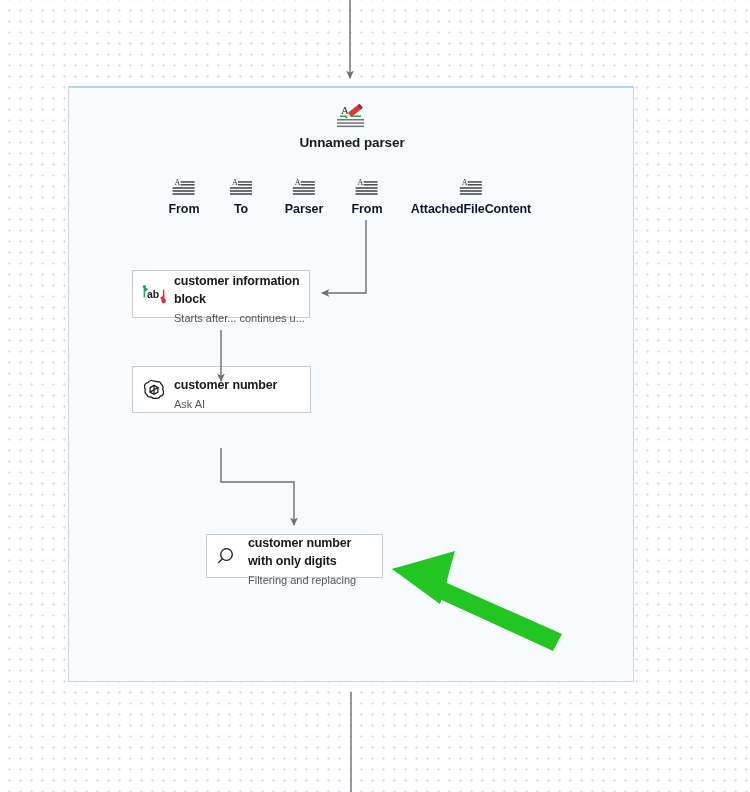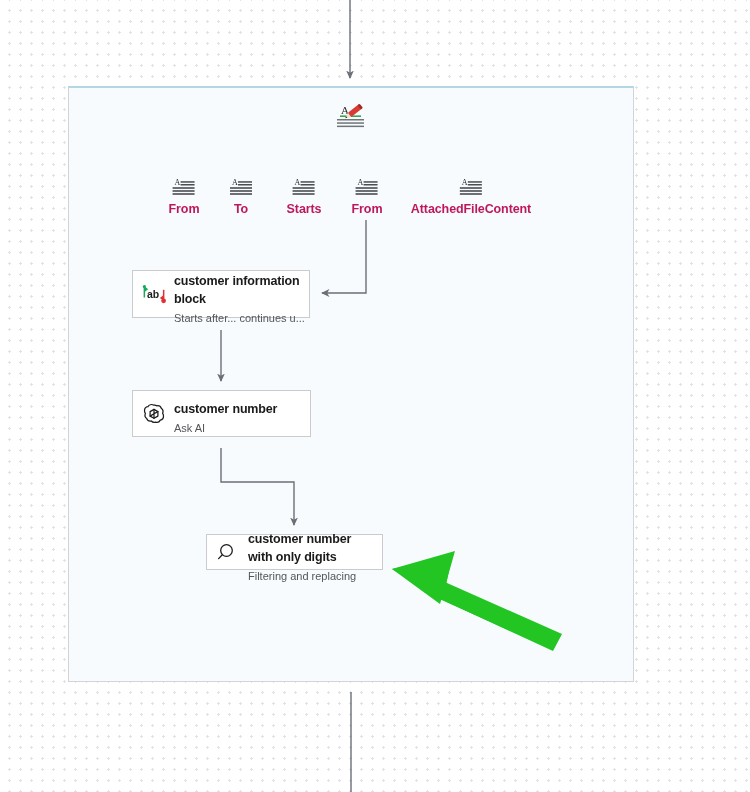--- a/index.html
+++ b/index.html
@@ -86,21 +86,21 @@
   .field-icon {
     display: block;
     margin: 0 auto 3px auto;
     width: 26px;
     height: 18px;
     position: relative;
   }
   .field-label {
     font-size: 12.5px;
     font-weight: bold;
-    color: #be185d;
+    color: #0f172a;
     white-space: nowrap;
     letter-spacing: -0.1px;
     margin-top: 16px;
   }
 
   
   .node {
     position: absolute;
     background: #ffffff;
     border: 1px solid #c9cbcd;
@@ -132,22 +132,22 @@
     font-size: 11px;
     color: #55555a;
     line-height: 15px;
     white-space: nowrap;
     overflow: hidden;
     text-overflow: ellipsis;
   }
 
   
   #node-block     { left: 132px; top: 270px; width: 178px; height: 48px; }
-  #node-ai        { left: 132px; top: 390px; width: 179px; height: 47px; }
-  #node-digits    { left: 206px; top: 534px; width: 177px; height: 36px; }
+  #node-ai        { left: 132px; top: 366px; width: 179px; height: 47px; }
+  #node-digits    { left: 206px; top: 534px; width: 177px; height: 44px; }
 
   
   .overlay {
     position: absolute;
     left: 0;
     top: 0;
     width: 750px;
     height: 792px;
     pointer-events: none;
   }
@@ -199,20 +199,21 @@
           <rect x="3" y="20.3" width="27" height="1.5" fill="#6f7479"></rect>
           <rect x="3" y="23.6" width="27" height="1.5" fill="#6f7479"></rect>
           <g transform="rotate(-38 23 8)">
             <rect x="14" y="4.6" width="14" height="5.4" rx="1" fill="#d93a33"></rect>
             <polygon points="14,4.6 8.6,7.3 14,10" fill="#f0e4cd"></polygon>
             <polygon points="10.6,6.3 8.6,7.3 10.6,8.3" fill="#3b3b3b"></polygon>
             <rect x="26.4" y="4.6" width="2.6" height="5.4" rx="1" fill="#9c2a25"></rect>
           </g>
         </svg>
       </span>
+      <div class="parser-title">Unnamed parser</div>
     </div>
 
     <div id="fields-row">
 
       <div class="field" style="left:115px;">
         <span class="field-icon">
           <svg width="26" height="18" viewBox="0 0 26 18" xmlns="http://www.w3.org/2000/svg">
             <text x="4" y="7.4" font-family="Liberation Serif, serif" font-size="8" fill="#2a2a2a">A</text>
             <rect x="10" y="3.2" width="14" height="1.5" fill="#4a4d52"></rect>
             <rect x="10" y="6.0" width="14" height="1.5" fill="#4a4d52"></rect>
@@ -242,21 +243,21 @@
         <span class="field-icon">
           <svg width="26" height="18" viewBox="0 0 26 18" xmlns="http://www.w3.org/2000/svg">
             <text x="4" y="7.4" font-family="Liberation Serif, serif" font-size="8" fill="#2a2a2a">A</text>
             <rect x="10" y="3.2" width="14" height="1.5" fill="#4a4d52"></rect>
             <rect x="10" y="6.0" width="14" height="1.5" fill="#4a4d52"></rect>
             <rect x="2" y="9.2" width="22" height="1.6" fill="#4a4d52"></rect>
             <rect x="2" y="12.2" width="22" height="1.6" fill="#4a4d52"></rect>
             <rect x="2" y="15.2" width="22" height="1.6" fill="#4a4d52"></rect>
           </svg>
         </span>
-        <span class="field-label">Starts</span>
+        <span class="field-label">Parser</span>
       </div>
 
       <div class="field" style="left:298px;">
         <span class="field-icon">
           <svg width="26" height="18" viewBox="0 0 26 18" xmlns="http://www.w3.org/2000/svg">
             <text x="4" y="7.4" font-family="Liberation Serif, serif" font-size="8" fill="#2a2a2a">A</text>
             <rect x="10" y="3.2" width="14" height="1.5" fill="#4a4d52"></rect>
             <rect x="10" y="6.0" width="14" height="1.5" fill="#4a4d52"></rect>
             <rect x="2" y="9.2" width="22" height="1.6" fill="#4a4d52"></rect>
             <rect x="2" y="12.2" width="22" height="1.6" fill="#4a4d52"></rect>

